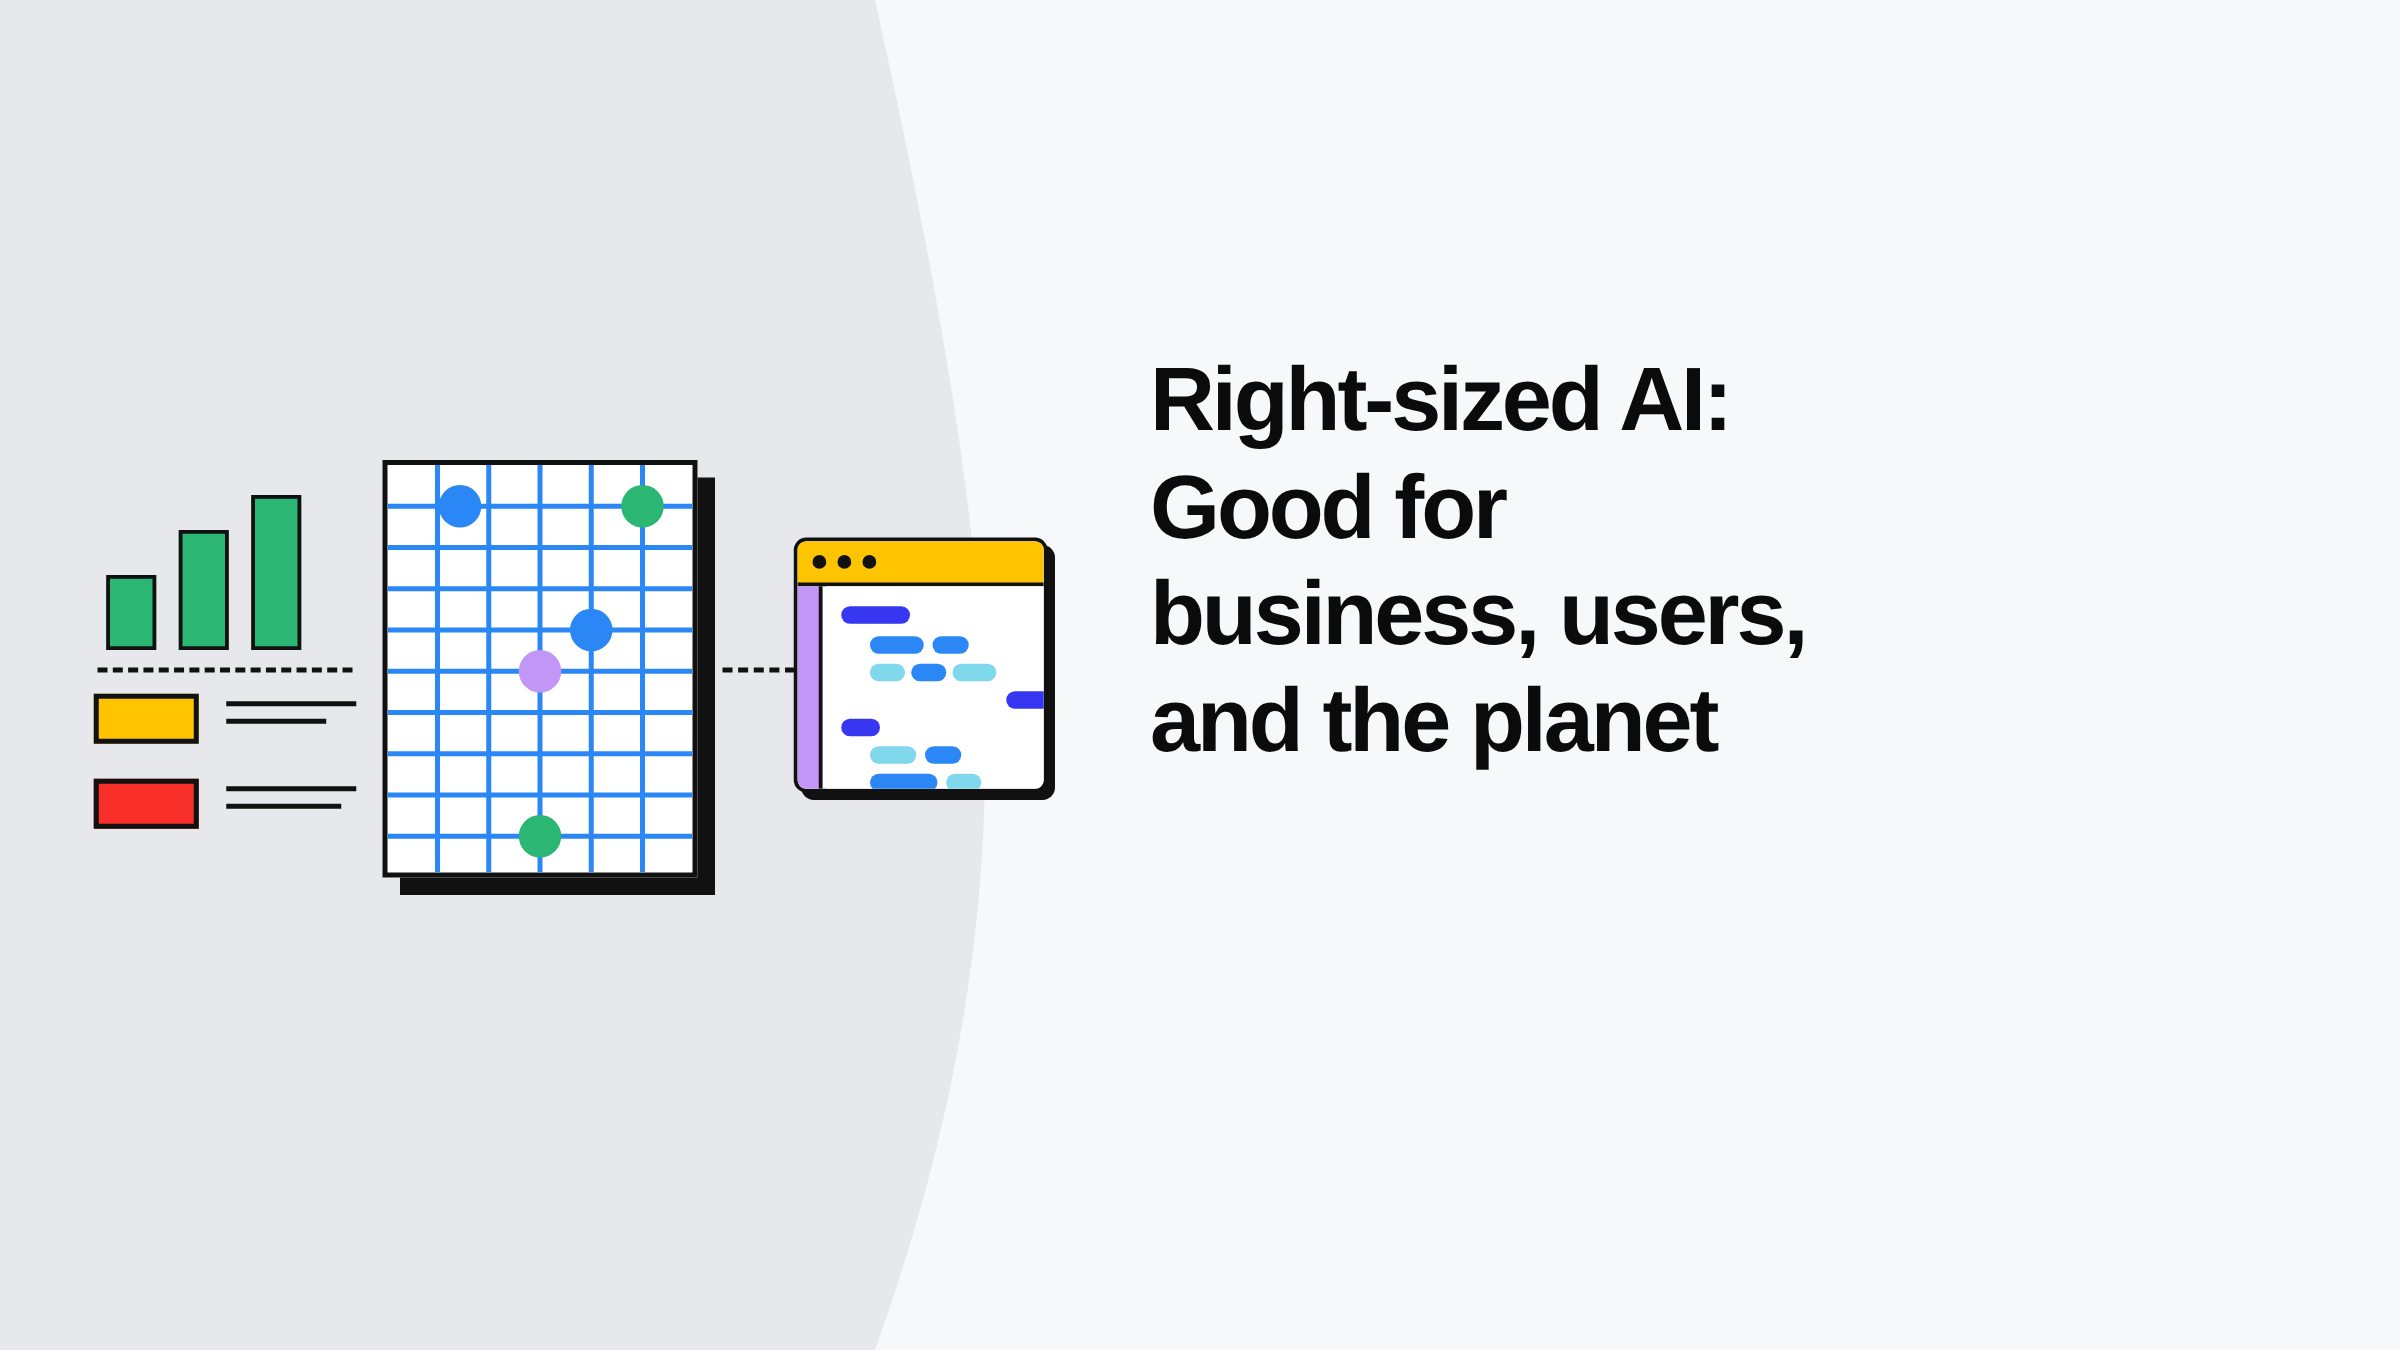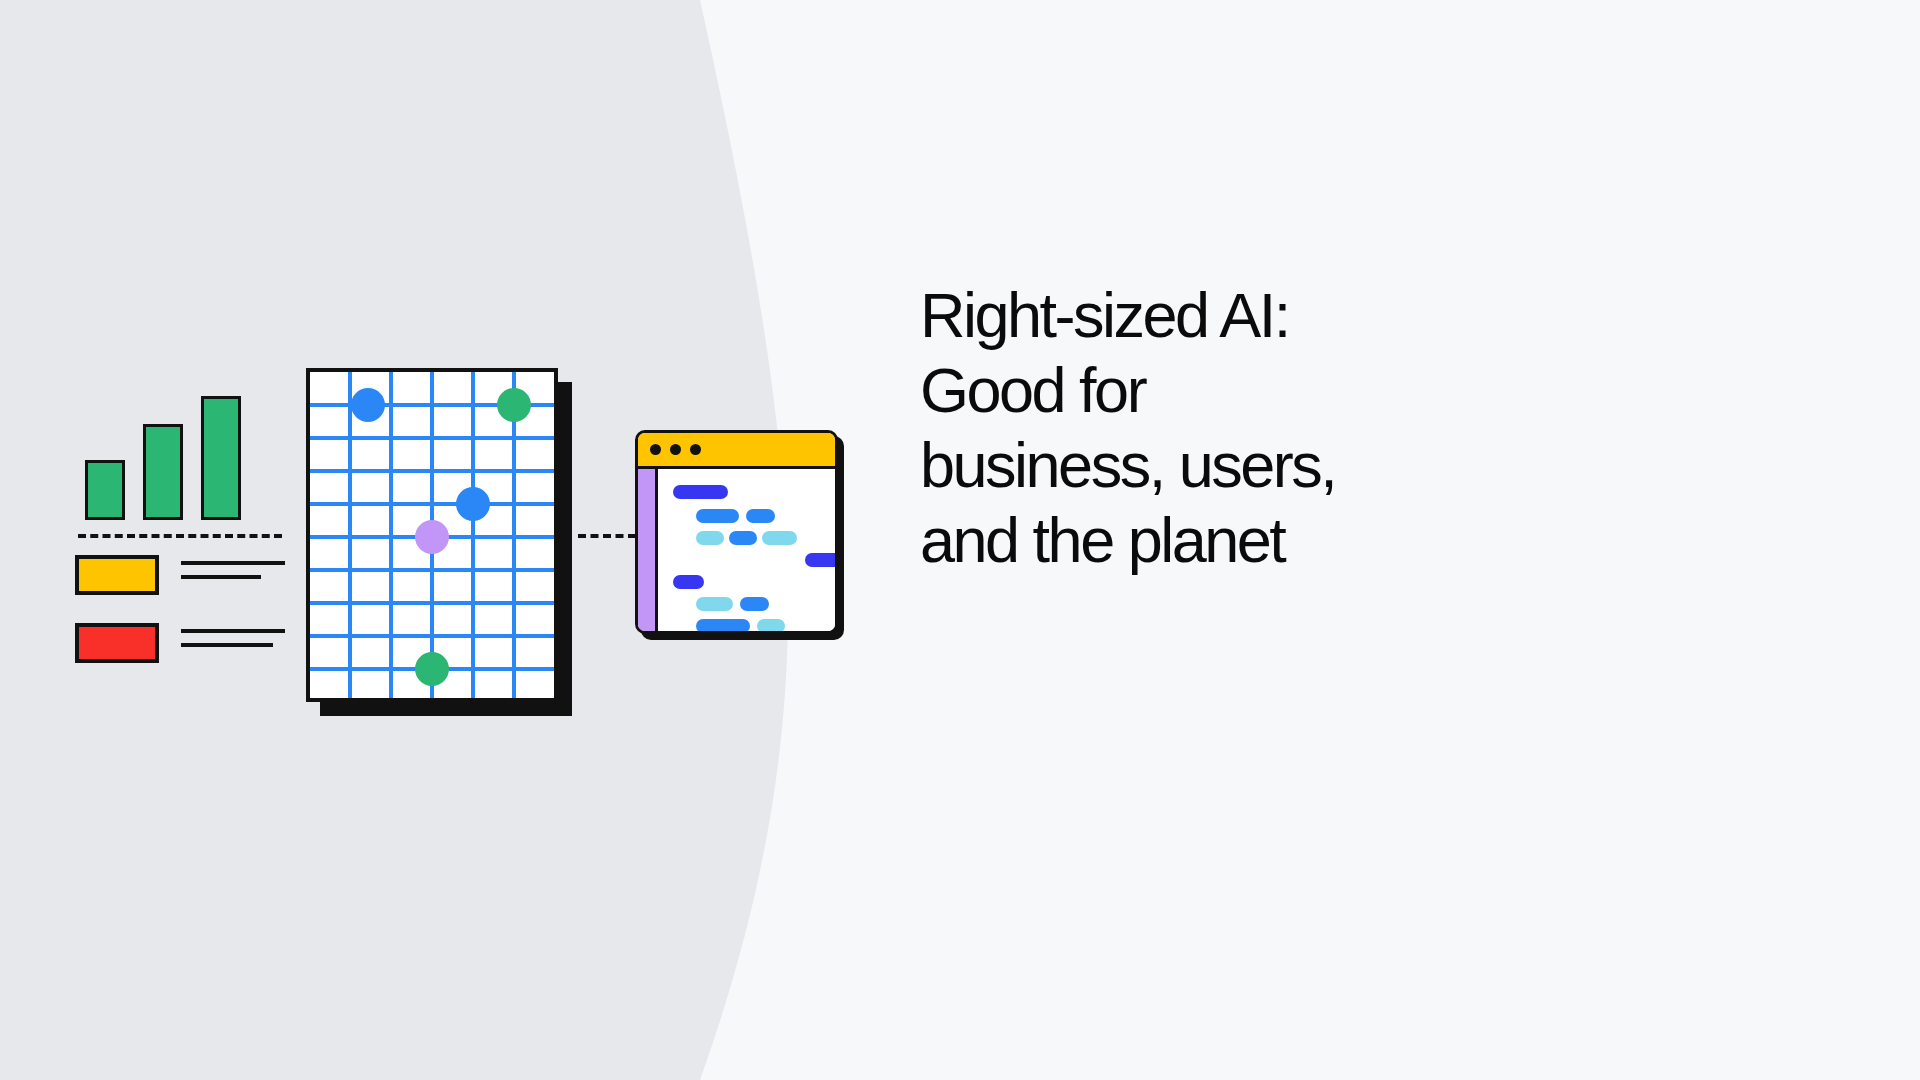--- a/index.html
+++ b/index.html
@@ -143,23 +143,23 @@
   .code-bar {
     position:absolute;
     height:14px;
     border-radius:7px;
   }
   
   #headline {
     position:absolute;
     left:920px; top:278px;
     width:880px;
-    font-size:63px;
+    font-size:72px;
     line-height:1.19;
-    font-weight:normal;
+    font-weight:bold;
     letter-spacing:-2.5px;
     color:#0b0b0b;
     white-space:pre-line;
   }
 </style>
 </head>
 <body>
 
 <div id="stage">
 

